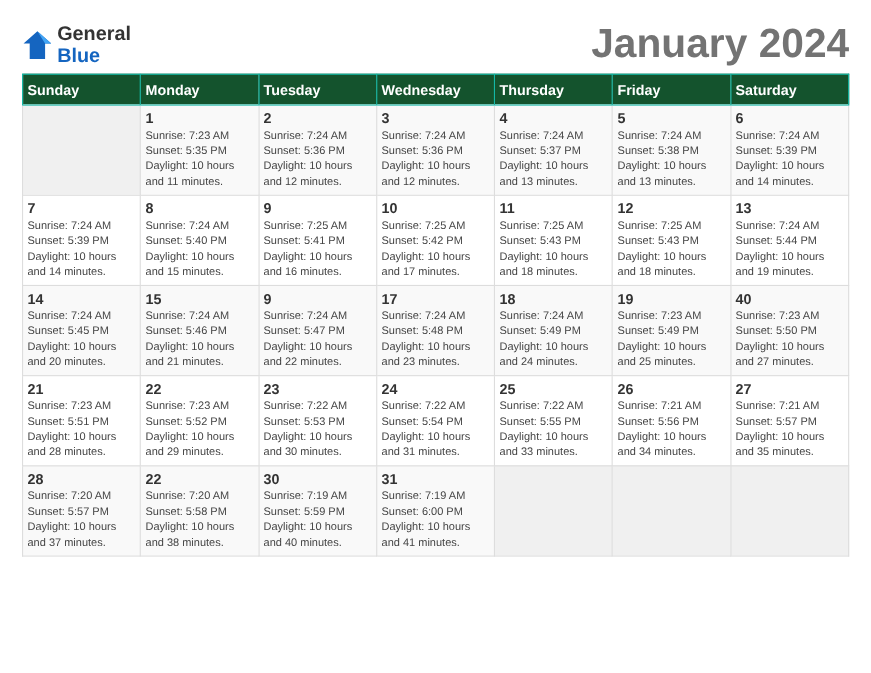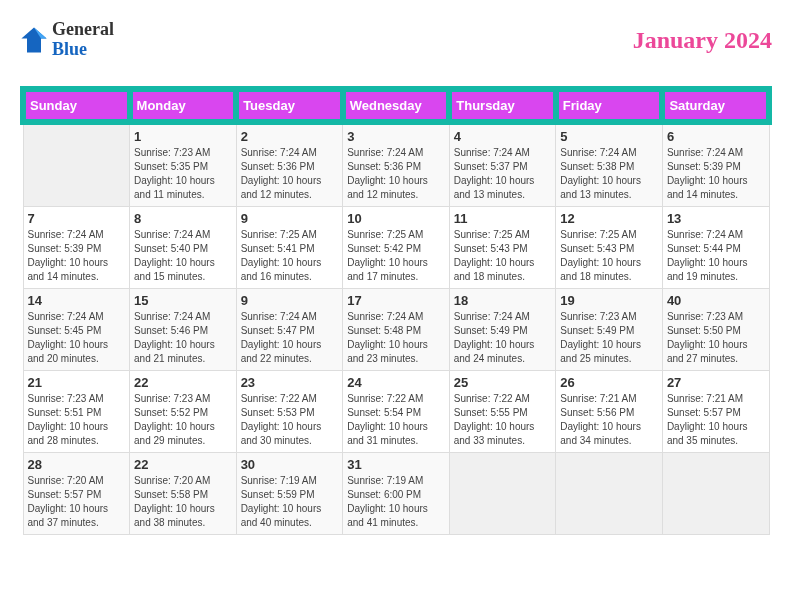--- a/index.html
+++ b/index.html
@@ -6,23 +6,22 @@
     body {
       font-family: Arial, sans-serif;
       background: #fff;
       width: 792px;
       min-height: 612px;
       padding: 20px;
     }
     .header {
       display: flex;
       justify-content: space-between;
-      align-items: center;
-      margin-bottom: 26px;
-      font-family: Liberation Serif, serif;
+      align-items: flex-end;
+      margin-bottom: 6px;
     }
     .logo {
       display: flex;
       align-items: center;
       gap: 4px;
     }
     .logo-text {
       font-size: 18px;
       font-weight: bold;
       line-height: 1.1;
@@ -30,43 +29,43 @@
     .logo-general { color: #333; }
     .logo-blue { color: #1565C0; }
     .logo-icon {
       width: 28px;
       height: 28px;
     }
     .title-block {
       text-align: right;
     }
     .month-title {
-      font-size: 24px;
+      font-size: 37px;
       font-weight: bold;
-      color: #ec4899;
+      color: #737373;
       line-height: 1.1;
     }
     .location {
       font-size: 15px;
       color: #555;
       margin-top: 2px;
     }
     table {
       width: 100%;
       border-collapse: collapse;
       font-size: 11px;
     }
     thead tr th {
-      background-color: #d946ef;
+      background-color: #14532d;
       color: #fff;
       padding: 6px 4px;
       text-align: left;
       font-size: 13px;
       font-weight: bold;
-      border: 6px solid #14b8a6;
+      border: 1px solid #14b8a6;
     }
     tbody tr td {
       border: 1px solid #ddd;
       vertical-align: top;
       padding: 4px;
       width: calc(100% / 7);
       min-height: 80px;
     }
     tbody tr:nth-child(odd) td {
       background-color: #f9f9f9;

